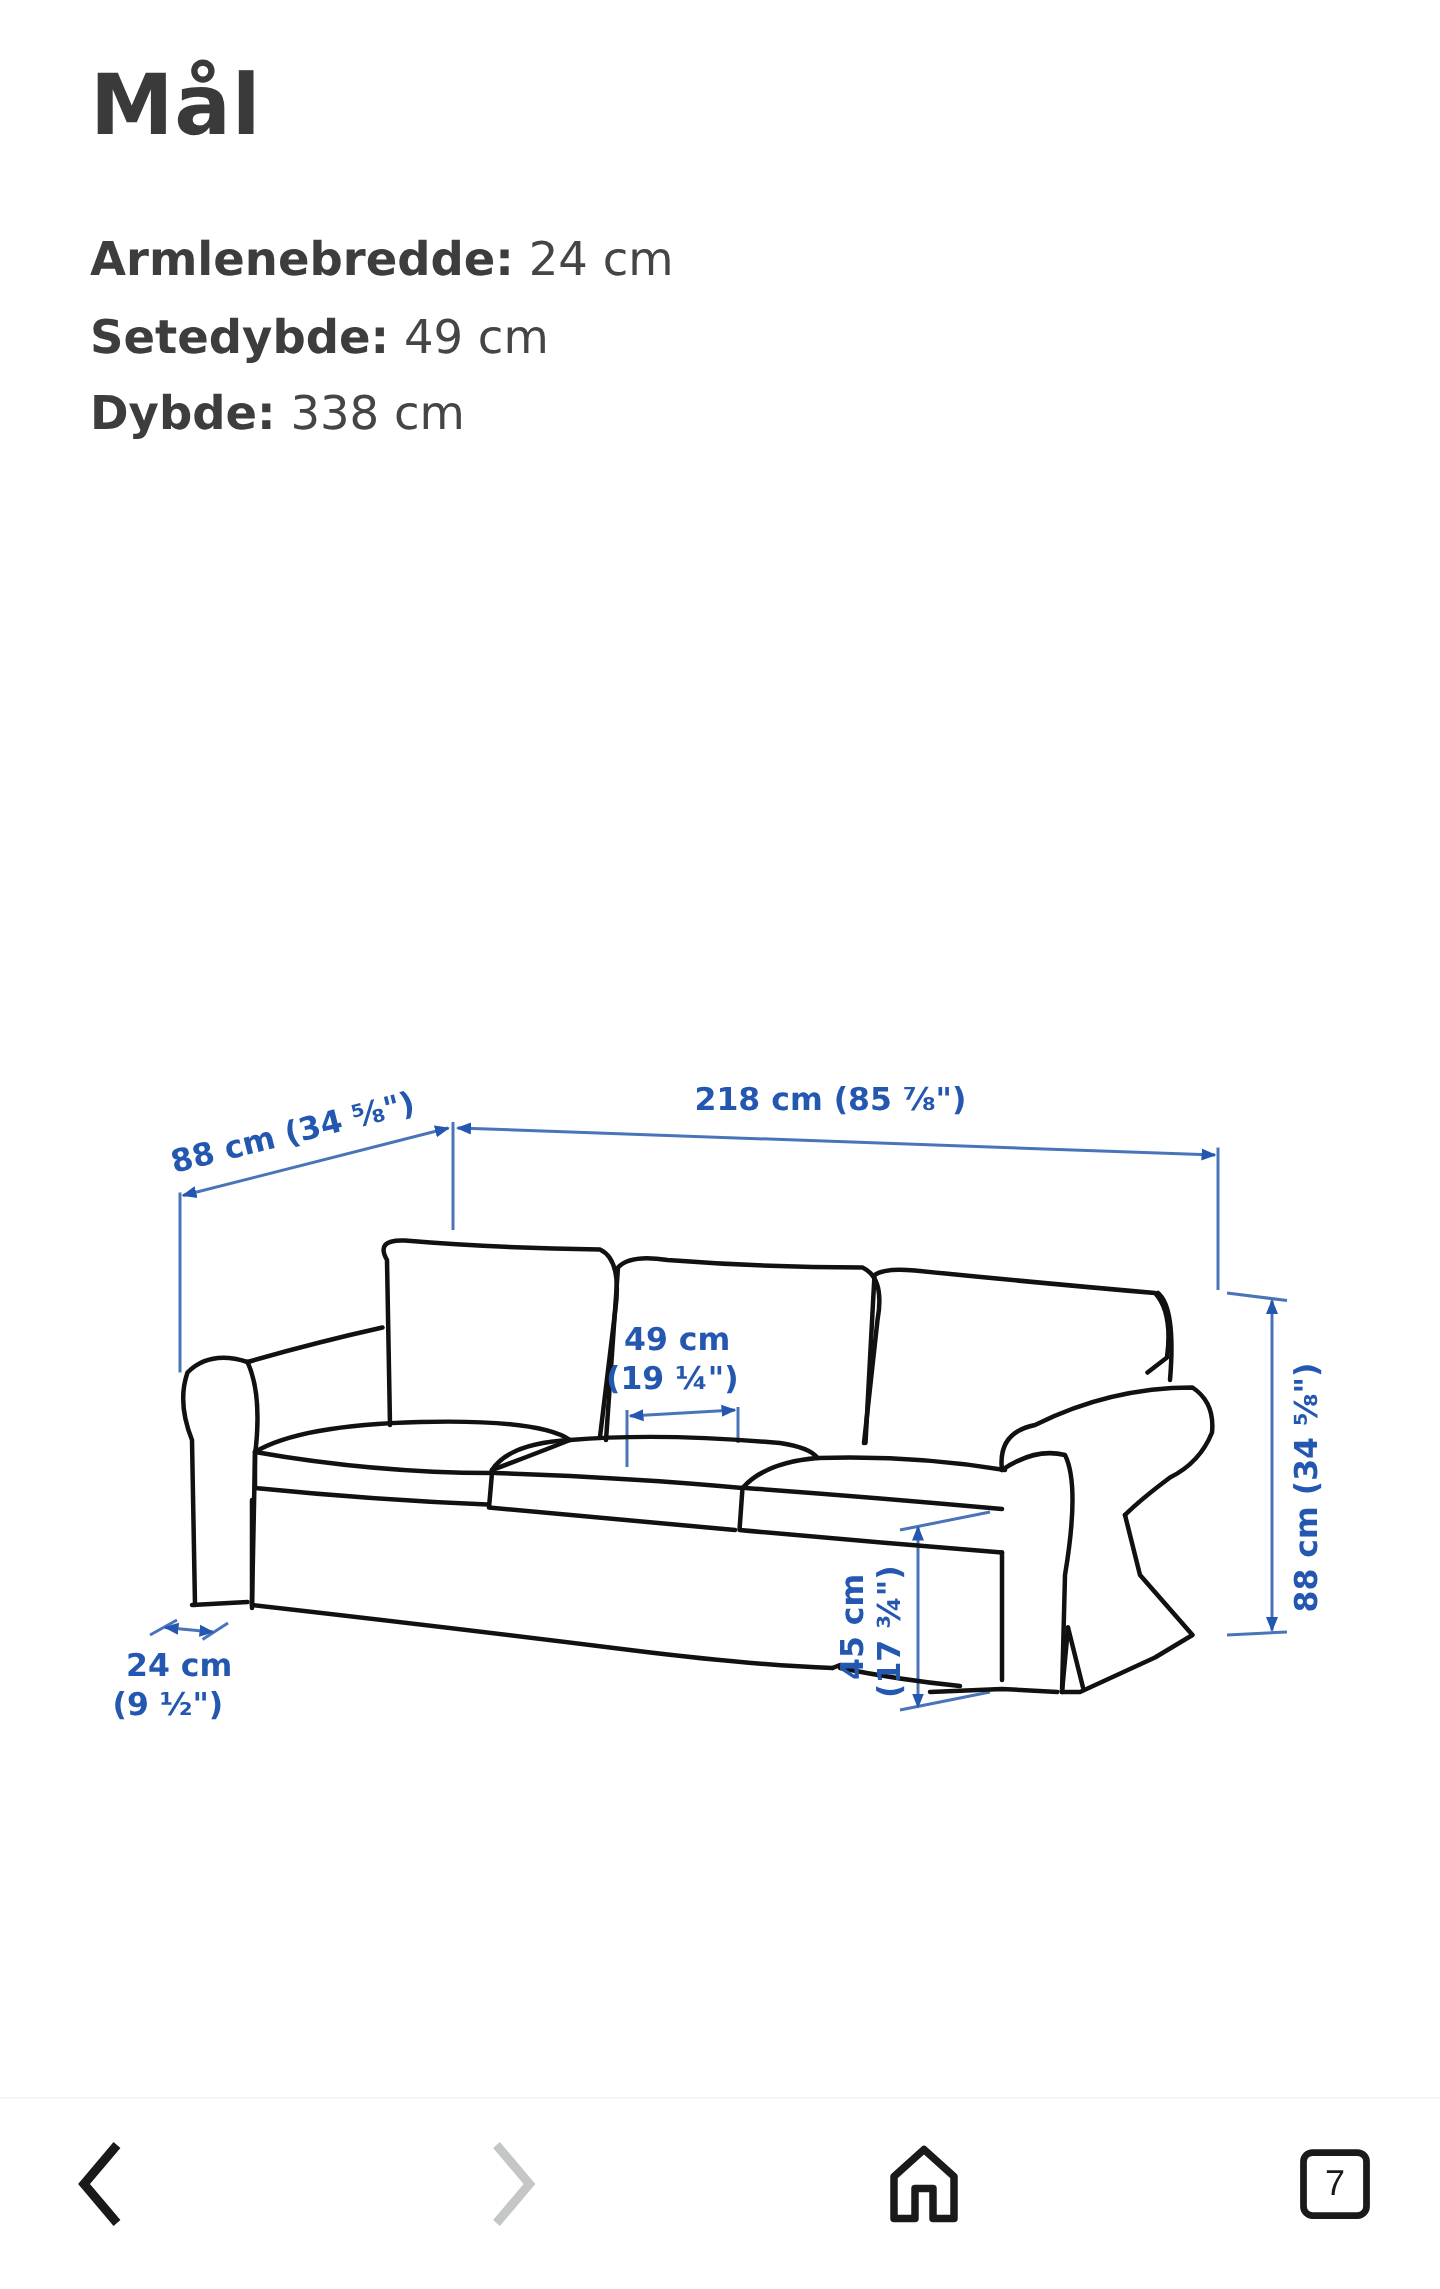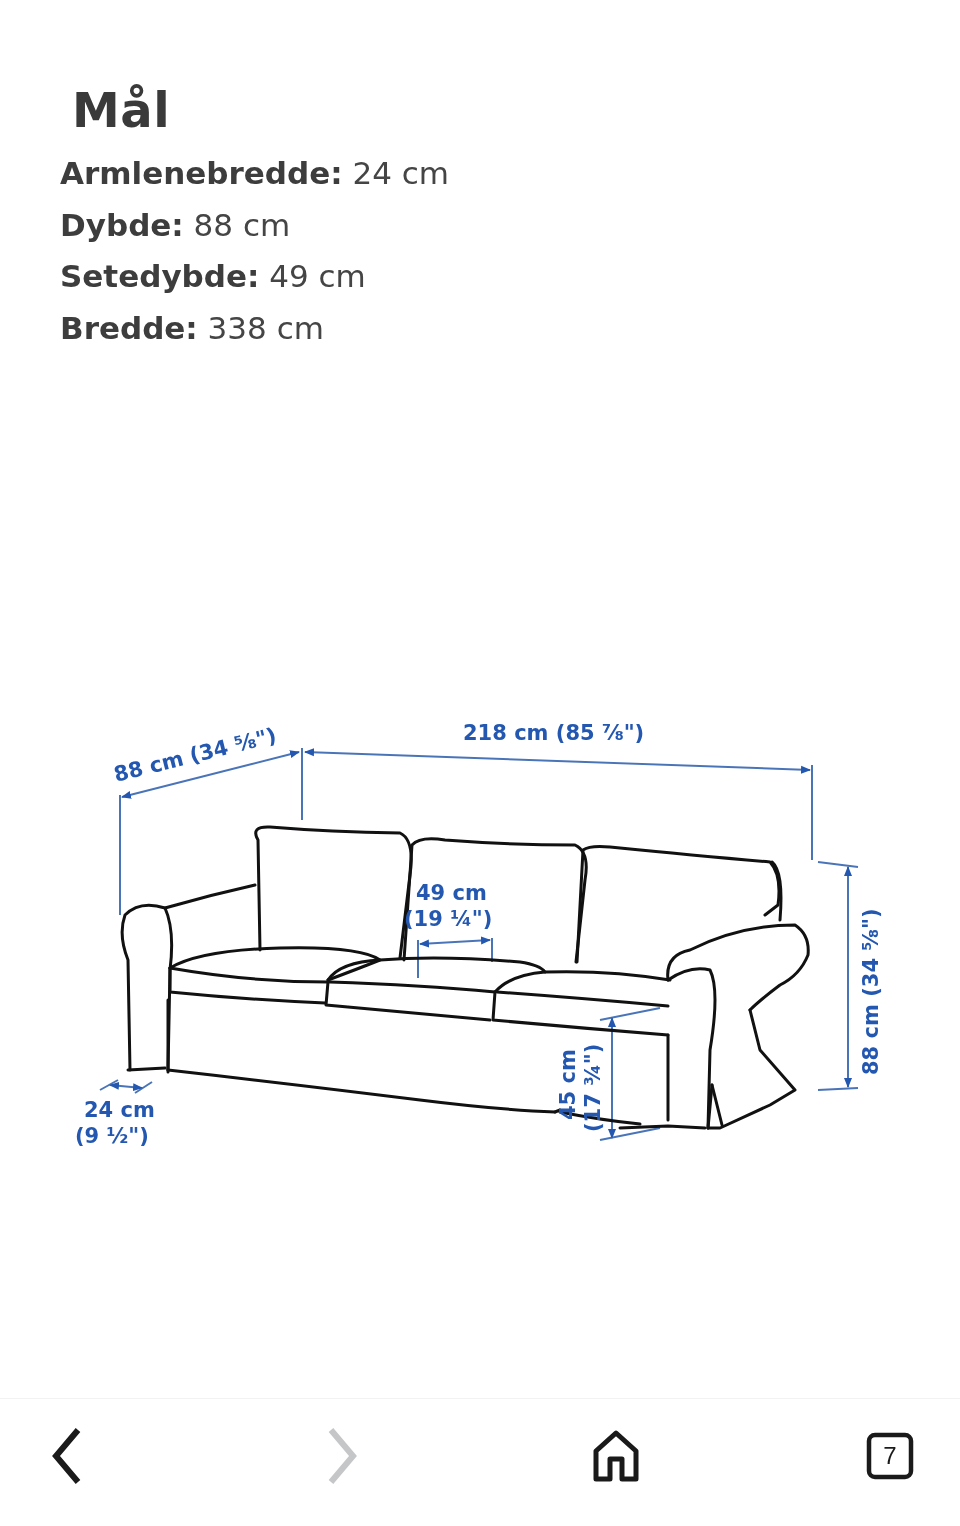--- a/index.html
+++ b/index.html
@@ -1,40 +1,39 @@
 <!DOCTYPE html>
 <html><head>
 <meta charset="utf-8">
 <style>
   html, body { margin:0; padding:0; background:#ffffff; }
   body { width:960px; height:1526px; position:relative; overflow:hidden;
          font-family:"DejaVu Sans", "Liberation Sans", sans-serif; color:#3d3d3d; }
-  .title { position:absolute; left:72px; top:38px; font-size:48px; font-weight:bold; color:#3a3a3a; letter-spacing:0.5px;margin-top:44px; }
+  .title { position:absolute; left:60px; top:38px; font-size:56px; font-weight:bold; color:#3a3a3a; letter-spacing:0.5px; }
   .specs { position:absolute; left:60px; top:148px; margin:0; padding:0; list-style:none; }
   .specs li { font-size:31px; line-height:51.6px; white-space:nowrap; color:#454545; }
   .specs .k { font-weight:bold; color:#3d3d3d;text-align:right; }
   .diagram { position:absolute; left:60px; top:700px; width:840px; height:560px; }
   .diagram svg { width:100%; height:100%; }
   .dim { font-family:"DejaVu Sans", sans-serif; font-weight:bold; fill:#2458b0; font-size:21px; }
   .bottombar { position:absolute; left:0; top:1398px; width:960px; height:128px; background:#ffffff; border-top:1px solid #f2f2f2; }
   .navbtn { position:absolute; top:22px; width:70px; height:70px; display:flex; align-items:center; justify-content:center; }
   .navbtn svg { display:block; }
   .tabcount { position:absolute; left:0; top:0; width:100%; height:100%; display:flex; align-items:center; justify-content:center;
               font-family:"Liberation Sans", sans-serif; font-size:24px; color:#1a1a1a; }
 </style>
 </head>
 <body>
 
 <div class="title">Mål</div>
 
 <ul class="specs">
   <li><span class="k">Armlenebredde:</span><span> 24 cm</span></li>
-  <li><span class="k">Dybde:</span><span> 88 cm</span></li>
   <li><span class="k">Setedybde:</span><span> 49 cm</span></li>
-  <li><span class="k">Bredde:</span><span> 338 cm</span></li>
+  <li><span class="k">Dybde:</span><span> 338 cm</span></li>
 </ul>
 
 <div class="diagram">
   <svg viewBox="60 700 840 560" xmlns="http://www.w3.org/2000/svg">
     <defs>
       <marker id="ar" markerWidth="10" markerHeight="10" refX="9" refY="5" orient="auto-start-reverse" markerUnits="userSpaceOnUse">
         <path d="M0,1 L10,5 L0,9 z" fill="#2458b0"></path>
       </marker>
     </defs>
 

